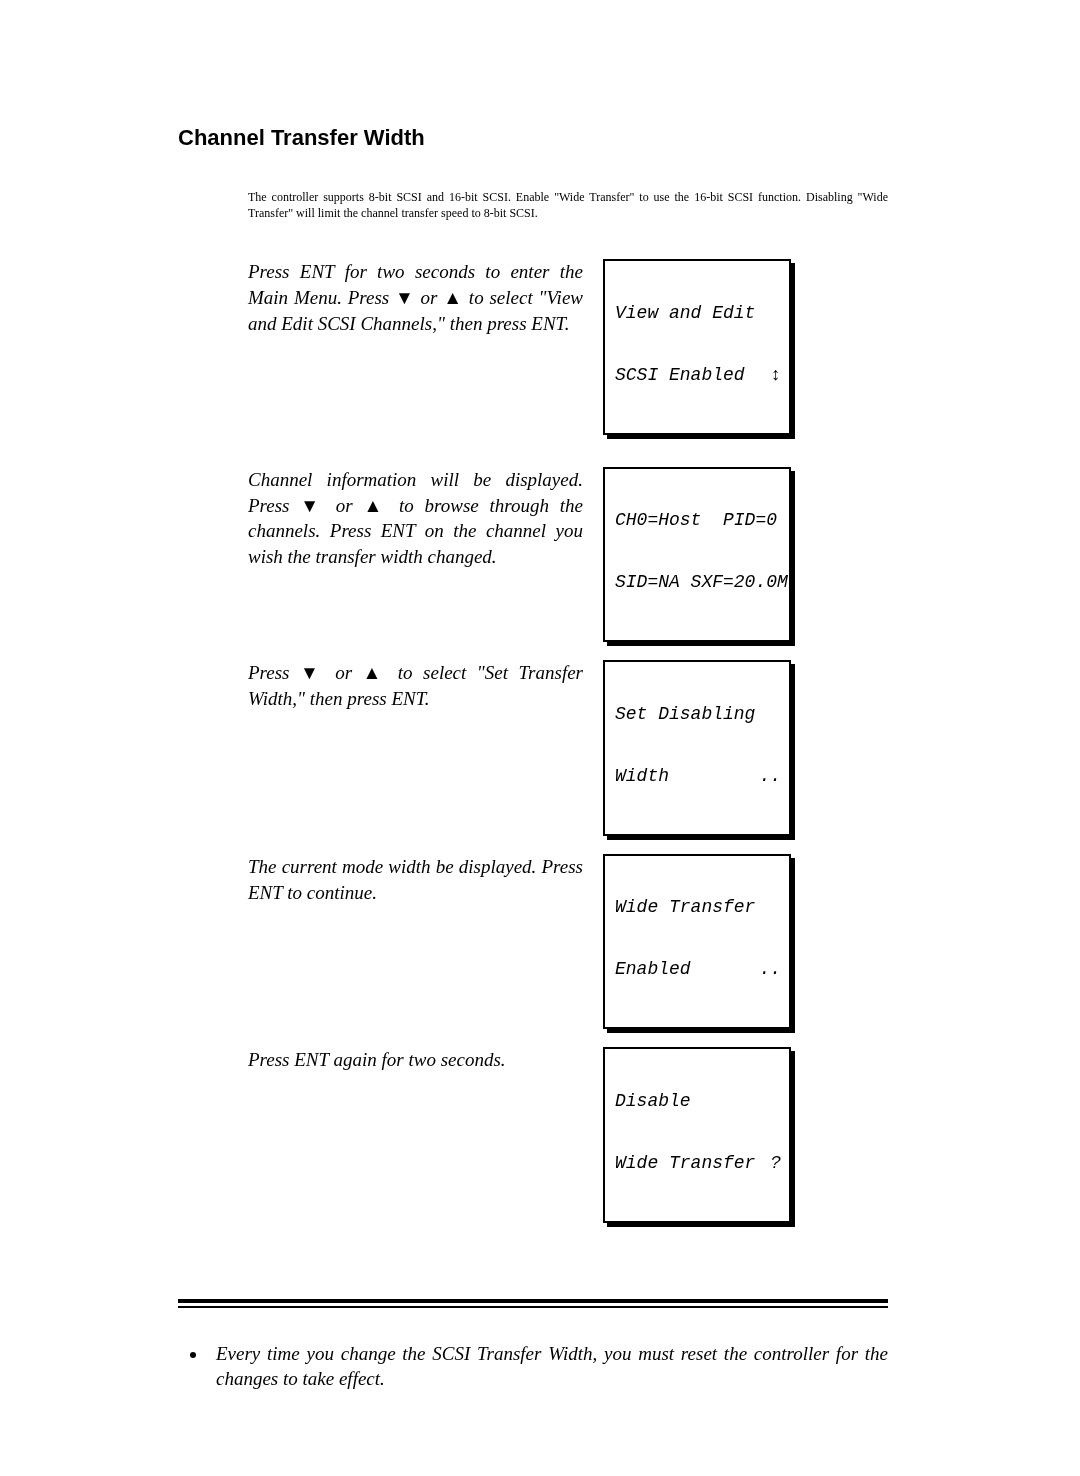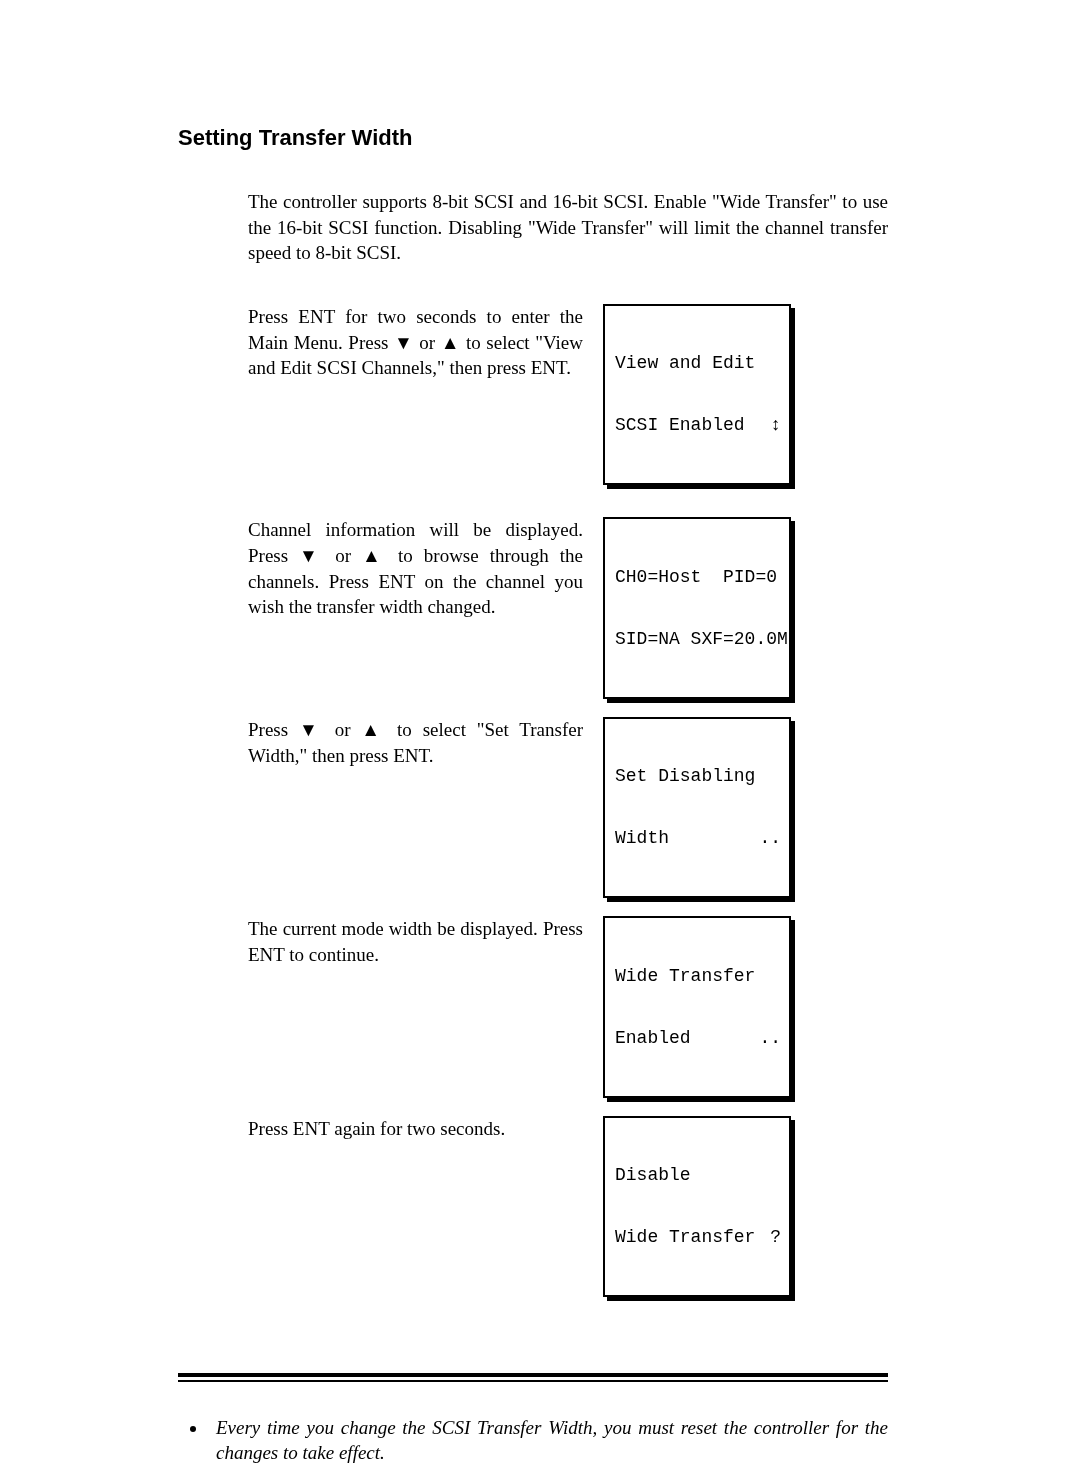--- a/index.html
+++ b/index.html
@@ -20,21 +20,21 @@
     font-weight: bold;
     font-size: 22px;
     margin-left: 178px;
     margin-bottom: 38px;
   }
   .body-col {
     margin-left: 248px;
     margin-right: 192px;
   }
   .intro {
-    font-size: 19px;
+    font-size: 12px;
     line-height: 1.35;
     text-align: justify;
     margin-bottom: 38px;
     font-family: "Book Antiqua", Georgia, serif;
   }
   .step-block {
     display: flex;
     align-items: flex-start;
     margin-top: 0;
   }
@@ -44,36 +44,36 @@
     line-height: 1.35;
     text-align: justify;
     font-family: "Book Antiqua", Georgia, serif;
   }
   .step-lcd {
     margin-left: 20px;
   }
   .lcd {
     border: 2px solid #000;
     box-shadow: 4px 4px 0 #000;
-    padding: 6px 8px 6px 10px;
+    padding: 0 8px 6px 10px;
     font-family: "Courier New", monospace;
     font-size: 18px;
     line-height: 1.15;
     white-space: pre;
     display: inline-block;
     box-sizing: border-box;
     width: 188px;
   }
   .lcd .line {
     display: flex;
     justify-content: space-between;
     min-height: 1.15em;
   }
   .lcd .t { white-space: pre; }
-  .steps { margin-top: 5px; }
+  .steps { margin-top: 5px; font-style: italic; }
   .gap-s { height: 18px; }
   .gap-m { height: 32px; }
   .important-wrap {
     margin-left: 178px;
     margin-right: 192px;
   }
   .imp-rule-t {
     border-top: 4px solid #000;
     border-bottom: 2px solid #000;
     height: 3px;
@@ -96,21 +96,21 @@
     text-align: justify;
     font-family: "Book Antiqua", Georgia, serif;
   }
   .imp-list li { margin: 0; padding: 0 0 0 8px; }
 </style>
 </head>
 <body>
 
 <div class="page">
 
-  <div class="heading1">Setting Transfer Width</div>
+  <div class="heading1">Channel Transfer Width</div>
 
   <div class="body-col">
     <div class="intro">The controller supports 8-bit SCSI and 16-bit SCSI.  Enable "Wide Transfer" to use the 16-bit SCSI function. Disabling "Wide Transfer" will limit the channel transfer speed to 8-bit SCSI.</div>
 
     <div class="steps">
 
       <div class="step-block">
         <div class="step-text">Press ENT for two seconds to enter the Main Menu.  Press ▼ or ▲ to select "View and Edit SCSI Channels," then press ENT.</div>
         <div class="step-lcd">
           <div class="lcd">

